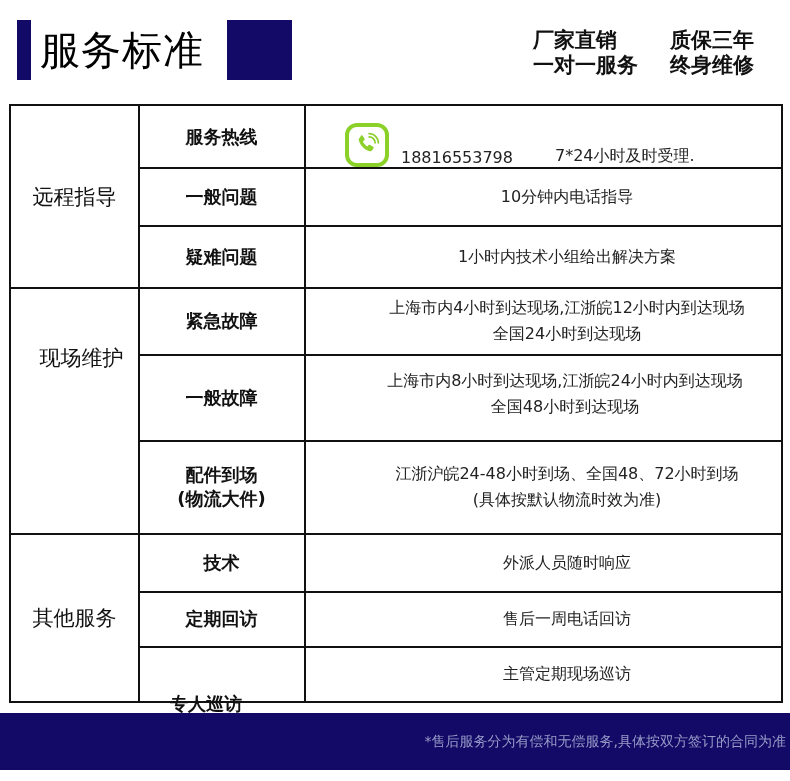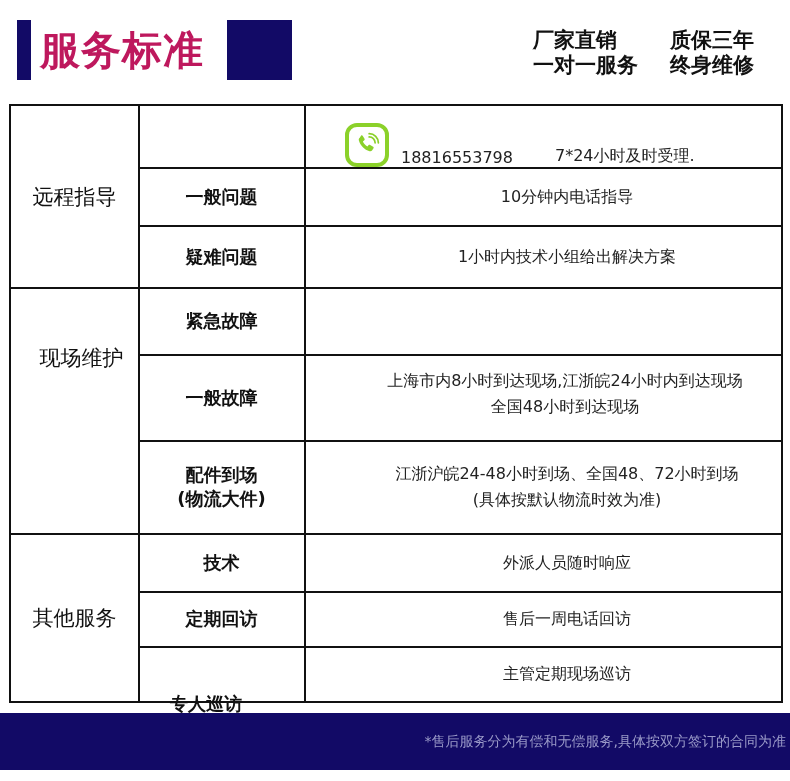--- a/index.html
+++ b/index.html
@@ -1,21 +1,21 @@
 <!DOCTYPE html>
 <html style="--brand: #120a66;"><head>
 <meta charset="utf-8">
 <style>
   html, body { margin:0; padding:0; }
   body {
     width:790px; height:781px; background:#ffffff; position:relative; overflow:hidden;
     font-family: "DejaVu Sans", "Liberation Sans", sans-serif; color:#111;
   }
   .hdr-bar { position:absolute; left:17px; top:20px; width:14px; height:60px; background:var(--brand); }
-  .hdr-title { position:absolute; left:40px; top:22px; height:56px; line-height:56px; font-size:40px; font-weight:bold; color:#be185d; letter-spacing:1px; }
+  .hdr-title { position:absolute; left:40px; top:22px; height:56px; line-height:56px; font-size:40px; font-weight:normal; color:#000000; letter-spacing:1px; }
   .hdr-block { position:absolute; left:227px; top:20px; width:65px; height:60px; background:var(--brand); }
   .slogan { position:absolute; font-size:21px; font-weight:bold; color:#111; line-height:25px; white-space:nowrap; }
   .s1 { left:533px; top:28px; } .s2 { left:533px; top:53px; }
   .s3 { left:670px; top:28px; } .s4 { left:670px; top:53px; }
 
   .tbl { position:absolute; left:9px; top:104px; width:774px; height:599px; border:2px solid #111; box-sizing:border-box; }
   .vline { position:absolute; top:0; bottom:0; width:1.5px; background:#111; }
   .hline { position:absolute; height:1.5px; background:#111; }
   .cell { position:absolute; display:flex; align-items:center; box-sizing:border-box; }
   .group-label { justify-content:center; font-size:21px; color:#111; }
@@ -51,20 +51,23 @@
 
   <div class="hline" style="left:127px;right:0;top:248px"></div>
   <div class="hline" style="left:127px;right:0;top:334px"></div>
   <div class="hline" style="left:0;right:0;top:427px"></div>
 
   <div class="hline" style="left:127px;right:0;top:485px"></div>
   <div class="hline" style="left:127px;right:0;top:540px"></div>
 
   <div class="cell group-label" style="left:0;width:127px;top:0;height:181px">远程指导</div>
 
+  <div class="cell item-label" style="left:128px;width:165px;top:0;height:61px">
+    <span>服务热线</span>
+  </div>
   <div class="cell hotline" style="left:294px;right:0;top:0;height:61px">
     <span class="phone-icon">
       <svg width="26" height="26" viewBox="0 0 24 24">
         <path d="M6.6 3.2c.5-.3 1.1-.2 1.4.3l1.7 2.8c.3.5.2 1.1-.2 1.4l-1.3 1c.8 1.9 2.3 3.6 4.2 4.6l1.1-1.2c.4-.4 1-.5 1.4-.2l2.8 1.7c.5.3.6 1 .3 1.4l-1.2 1.9c-.5.8-1.5 1.1-2.4.8C9.6 16.3 6 12.6 4.5 7.8c-.3-.9 0-1.9.8-2.4z" fill="#8bd12a"></path>
         <path d="M14 4.5a5.5 5.5 0 0 1 5.5 5.5" stroke="#8bd12a" stroke-width="1.6" fill="none" stroke-linecap="round"></path>
         <path d="M14 1.5a8.5 8.5 0 0 1 8.5 8.5" stroke="#8bd12a" stroke-width="1.6" fill="none" stroke-linecap="round"></path>
       </svg>
     </span>
     <span style="margin-right:42px">18816553798</span>
     <span>7*24小时及时受理.</span>
@@ -81,20 +84,24 @@
     <span>疑难问题</span>
   </div>
   <div class="cell detail" style="left:294px;right:0;top:120px;height:61px">
     <span>1小时内技术小组给出解决方案</span>
   </div>
 
   <div class="cell group-label" style="left:0;width:141px;top:182px;height:140px">现场维护</div>
 
   <div class="cell item-label" style="left:128px;width:165px;top:182px;height:66px">
     <span>紧急故障</span>
+  </div>
+  <div class="cell detail" style="left:294px;right:0;top:182px;height:66px">
+    <span>上海市内4小时到达现场,江浙皖12小时内到达现场</span>
+    <span>全国24小时到达现场</span>
   </div>
 
   <div class="cell item-label" style="left:128px;width:165px;top:249px;height:85px">
     <span>一般故障</span>
   </div>
   <div class="cell detail" style="left:294px;right:0;top:249px;height:85px;padding-left:44px;padding-bottom:8px">
     <span>上海市内8小时到达现场,江浙皖24小时内到达现场</span>
     <span>全国48小时到达现场</span>
   </div>
 

